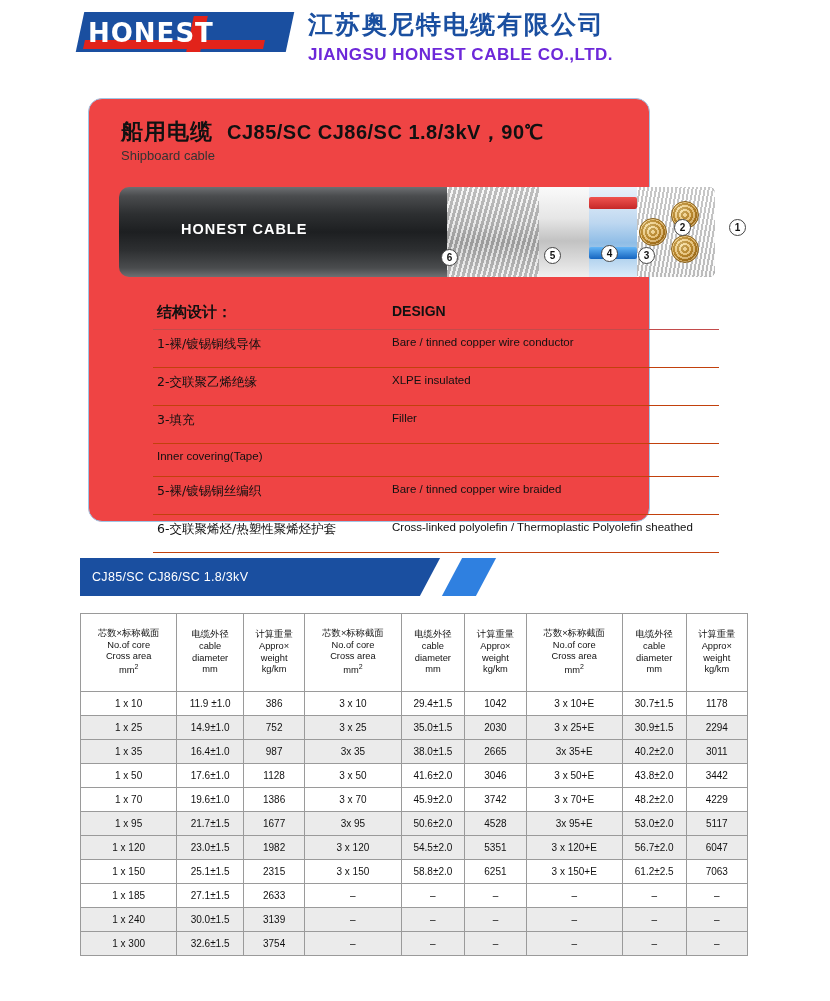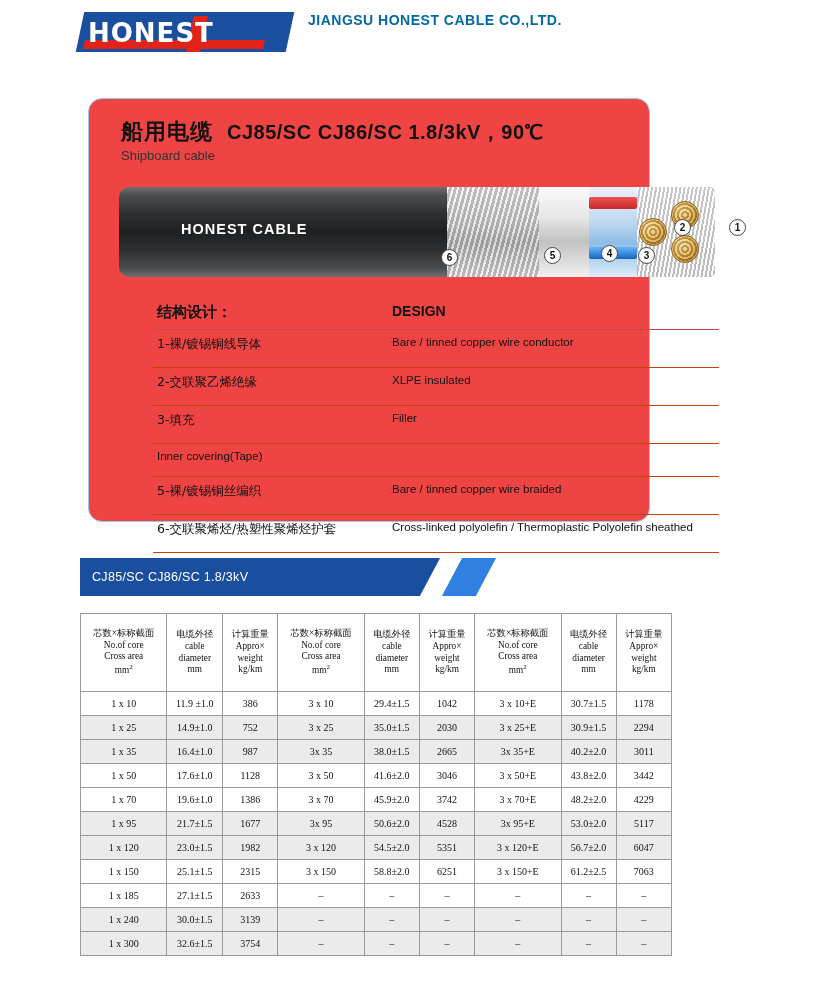--- a/index.html
+++ b/index.html
@@ -66,23 +66,23 @@
     padding-top: 8px;
   }
   .company-cn {
     font-family: "DejaVu Sans", sans-serif;
     font-size: 25px;
     font-weight: bold;
     color: #1a4fa0;
     letter-spacing: 2px;
   }
   .company-en {
-    font-size: 14px;
-    font-weight: bold;
-    color: #0369a1;
+    font-size: 17px;
+    font-weight: bold;
+    color: #6d28d9;
     letter-spacing: .5px;
     margin-top: 4px;
   }
 
   
   .panel {
     position: absolute;
     left: 88px; top: 98px;
     width: 562px; height: 424px;
     background: #ef4444;
@@ -270,24 +270,23 @@
     left: 452px; top: 558px;
     width: 34px; height: 38px;
     background: #2f80e0;
     transform: skewX(-28deg);
   }
 
   
   table.spec {
     position: absolute;
     left: 80px; top: 613px;
-    width: 592px;
+    width: 668px;
     border-collapse: collapse;
     font-size: 9.5px;
-    font-family: Liberation Serif, serif;
   }
   table.spec th, table.spec td {
     border: 1px solid #9a9a9a;
     text-align: center;
     vertical-align: middle;
     padding: 3px 2px;
     color: #111;
   }
   table.spec th {
     height: 78px;
@@ -304,20 +303,21 @@
 <body>
 
 <div class="header">
   <div class="logo-block">
     <div class="logo-bar"></div>
     <div class="logo-swash"></div>
     <div class="logo-swash2"></div>
     <div class="logo-text">HONEST</div>
   </div>
   <div class="company">
+    <div class="company-cn">江苏奥尼特电缆有限公司</div>
     <div class="company-en">JIANGSU HONEST CABLE CO.,LTD.</div>
   </div>
 </div>
 
 <div class="panel">
 
   <div class="panel-title-row">
     <div class="panel-title-cn">船用电缆</div>
     <div class="panel-title-model">CJ85/SC  CJ86/SC  1.8/3kV，90℃</div>
   </div>

